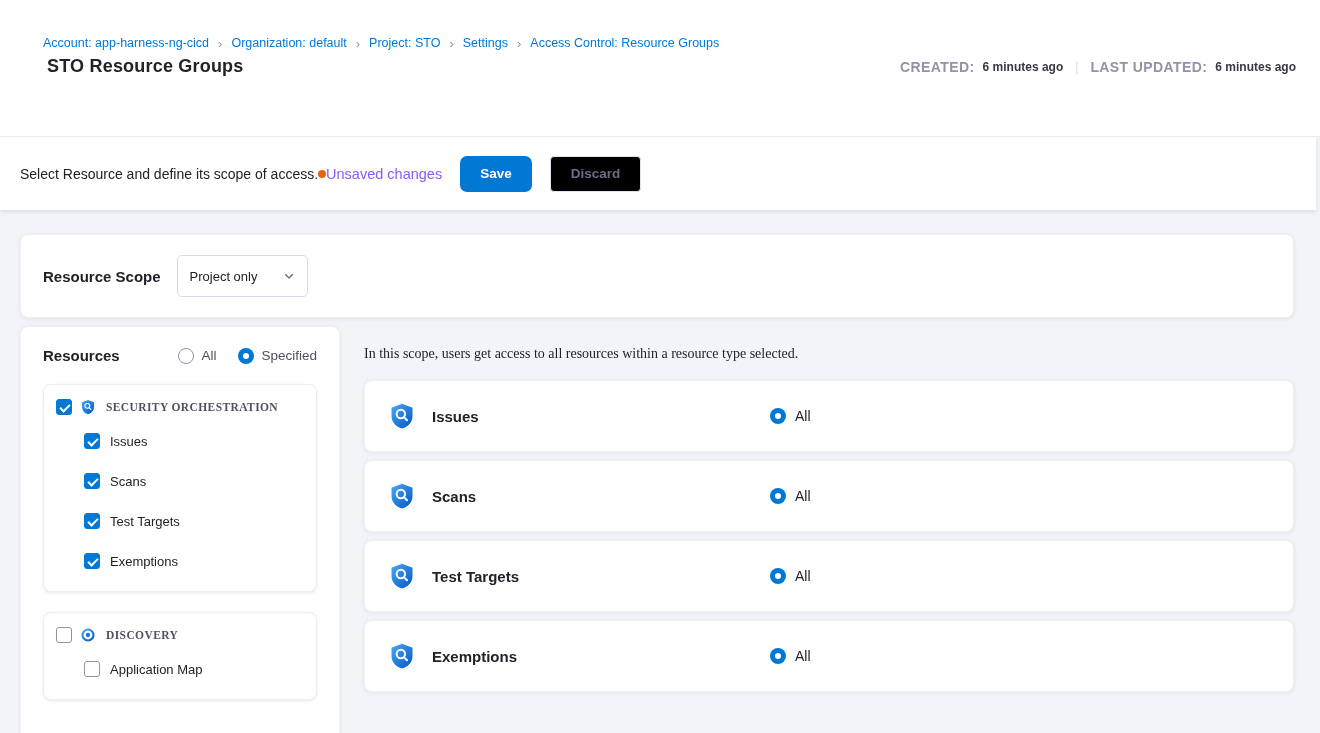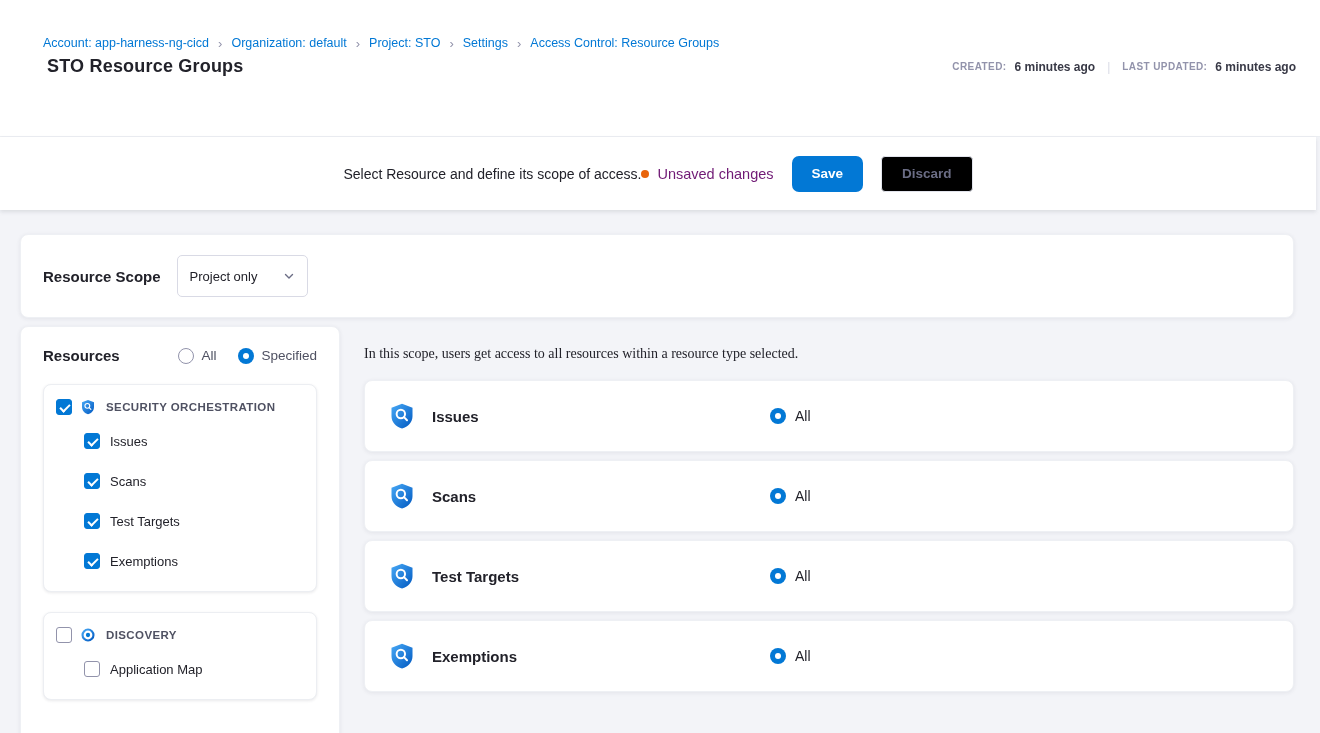--- a/index.html
+++ b/index.html
@@ -17,37 +17,37 @@
     height: 137px;
     padding: 36px 24px 0 43px;
     border-bottom: 1px solid #eceef2;
   }
   .breadcrumb { display: flex; align-items: center; gap: 9px; font-size: 12.5px; }
   .crumb-link { color: #0278d5; text-decoration: none; cursor: pointer; }
   .crumb-sep { color: #9293ab; font-size: 13px; line-height: 1; }
   .title-row { display: flex; align-items: center; justify-content: space-between; margin-top: 6px; padding-left: 4px; }
   .page-title { font-size: 18px; font-weight: 700; color: #22222a; letter-spacing: .2px; }
   .meta { display: flex; align-items: center; gap: 8px; font-size: 12px; }
-  .meta-label { color: #9293ab; font-size: 10px; font-weight: 600; letter-spacing: .4px; }
+  .meta-label { color: #9293ab; font-size: 14px; font-weight: 600; letter-spacing: .4px; }
   .meta-value { color: #383946; font-weight: 600; }
   .meta-divider { color: #d9dae5; margin: 0 4px; }
 
   
   .toolbar {
     background: #ffffff;
     height: 73px;
     margin-right: 4px;
-    display: flex; align-items: center; justify-content: center;
+    display: flex; align-items: center; justify-content: flex-start;
     padding: 0 20px;
     box-shadow: 0 2px 4px rgba(96,97,112,0.16);
     position: relative; z-index: 2;
   }
   .toolbar-text { font-size: 14px; color: #22222a; }
   .toolbar-right { display: flex; align-items: center; gap: 18px; }
-  .unsaved { display: flex; align-items: center; gap: 8px; color: #701a75; font-size: 14.5px; }
+  .unsaved { display: flex; align-items: center; color: #8b5cf6; font-size: 14.5px; }
   .unsaved-dot { width: 8px; height: 8px; border-radius: 50%; background: #e8630a; display: inline-block; }
   .btn { font-family: "Liberation Sans", sans-serif; font-size: 13.5px; font-weight: 700; border: none; border-radius: 4px; height: 36px; padding: 0 20px; cursor: pointer; }
   .btn-primary { background: #0278d5; color: #ffffff; border-radius: 7px; }
   .btn-secondary { background: #000000; color: #6b6d85; border: 1px solid #e2e4ec; }
 
   
   .main { padding: 24px 26px 0 20px; }
   .card {
     background: #ffffff; border-radius: 8px;
     box-shadow: 0 1px 4px rgba(40,41,61,0.08);
@@ -72,21 +72,21 @@
   .radio { width: 16px; height: 16px; border-radius: 50%; border: 1.5px solid #9293ab; background: #fff; display: inline-block; position: relative; flex: 0 0 16px; }
   .radio.checked { border: none; background: #0278d5; }
   .radio.checked::after { content: ''; position: absolute; width: 6px; height: 6px; border-radius: 50%; background: #fff; top: 5px; left: 5px; }
 
   .group-card {
     border: 1px solid #eceef2; border-radius: 8px;
     box-shadow: 0 1px 3px rgba(40,41,61,0.10);
     padding: 14px 14px 6px 12px; margin-top: 20px; background: #fff;
   }
   .group-header { display: flex; align-items: center; gap: 8px; }
-  .group-name { font-size: 11.5px; font-weight: 600; color: #4f5162; letter-spacing: .4px; margin-left: 2px; }
+  .group-name { font-size: 11.5px; font-weight: 600; color: #4f5162; letter-spacing: .4px; margin-left: 2px; font-family: Liberation Serif, serif; }
   .group-items { padding: 6px 0 4px 28px; }
   .check-row { display: flex; align-items: center; gap: 10px; height: 40px; cursor: pointer; }
   .check-label { font-size: 13px; color: #22222a; }
 
   .checkbox { width: 16px; height: 16px; border-radius: 3px; border: 1.5px solid #9293ab; background: #fff; display: inline-block; position: relative; flex: 0 0 16px; cursor: pointer; }
   .checkbox.checked { background: #0278d5; border-color: #0278d5; }
   .checkbox.checked::after { content: ''; position: absolute; left: 4.5px; top: 1.5px; width: 4px; height: 8px; border: solid #fff; border-width: 0 2px 2px 0; transform: rotate(45deg); }
 
   
   .rows-area { flex: 1; margin-left: 24px; padding-top: 20px; }

